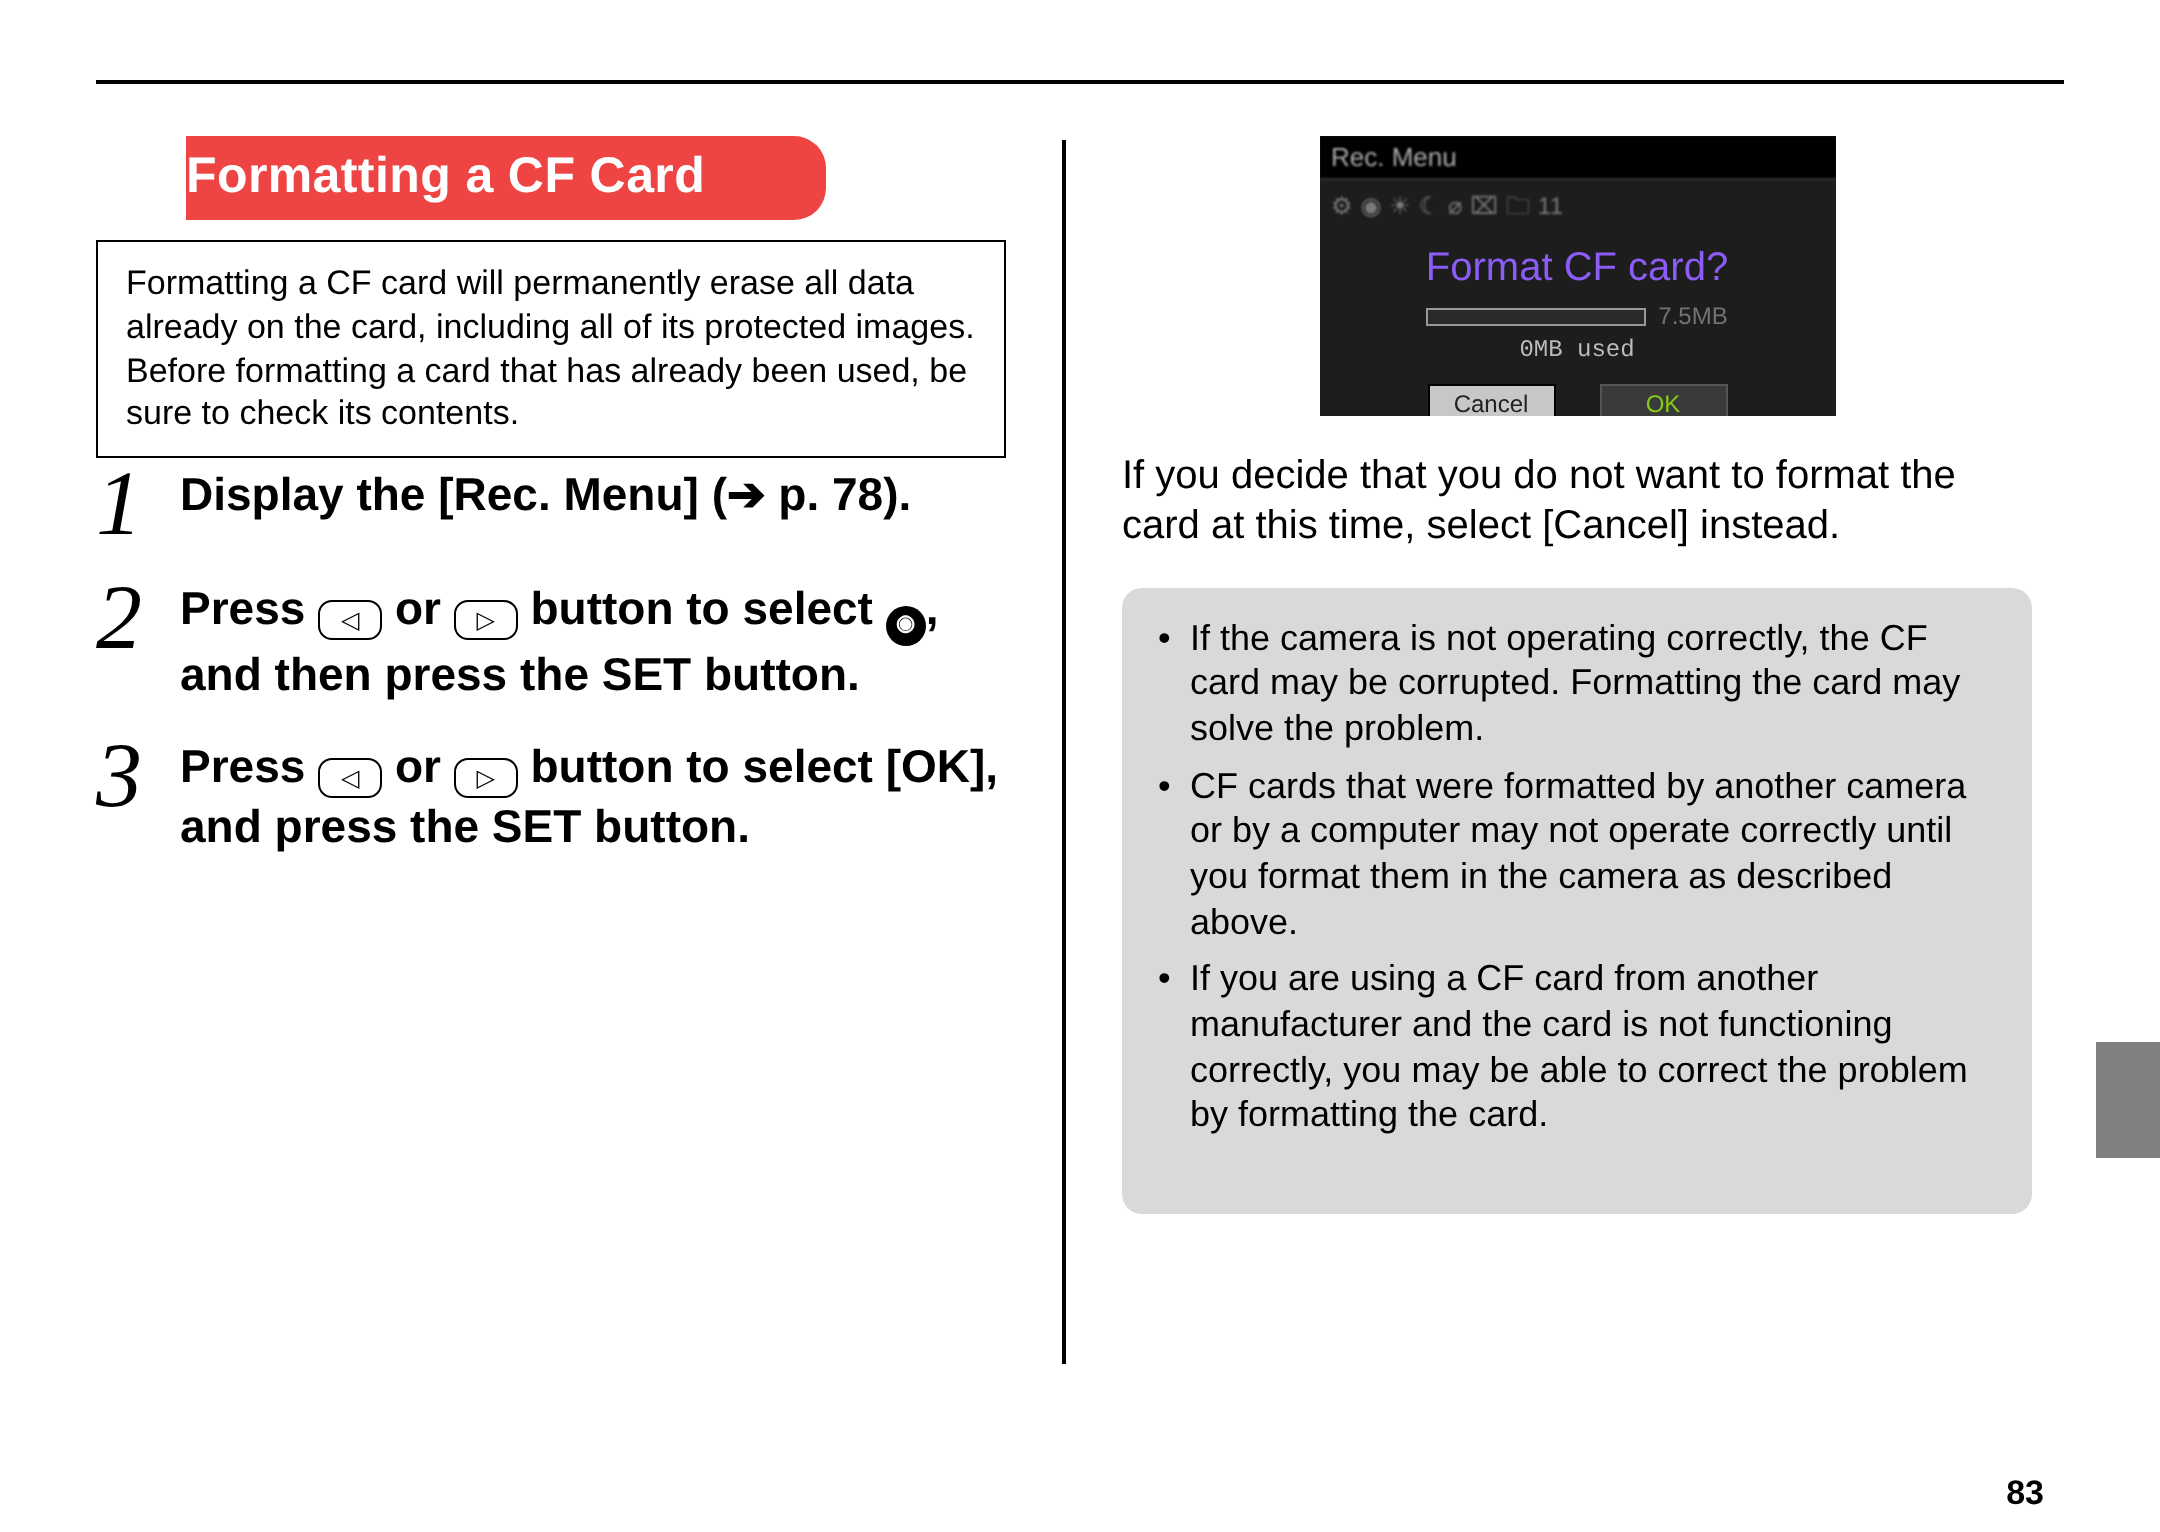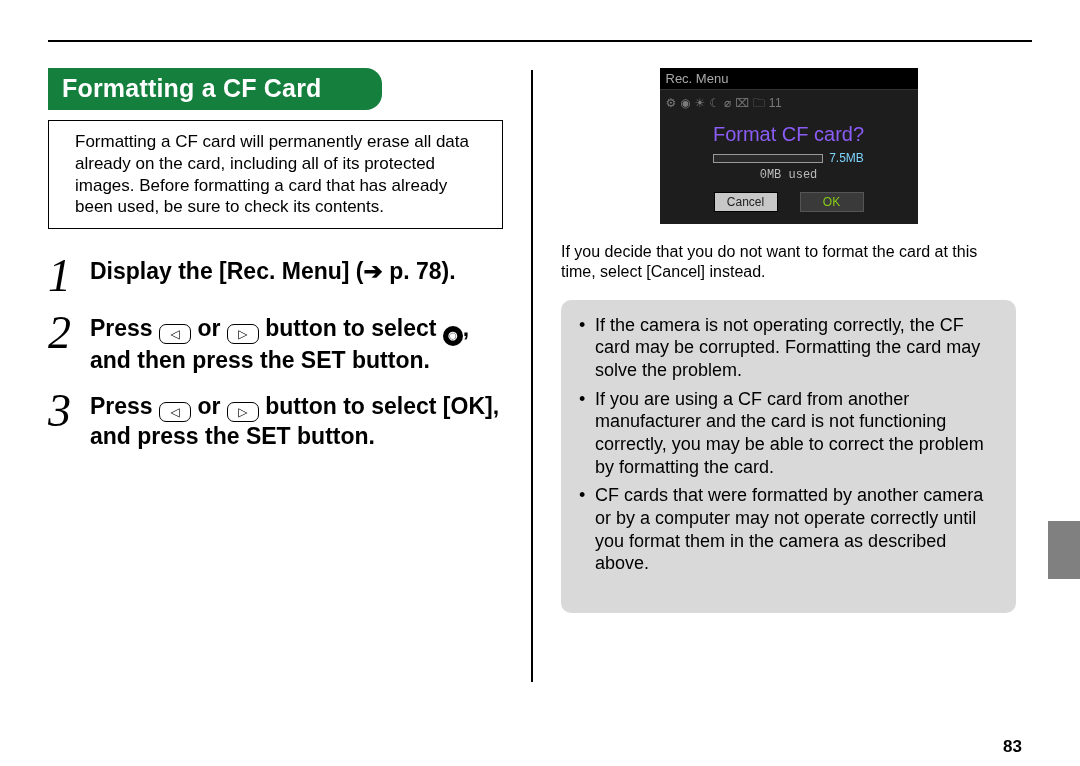--- a/index.html
+++ b/index.html
@@ -30,42 +30,42 @@
     display: flex;
     flex-direction: column;
   }
   .divider {
     width: 2px;
     background: #000;
     height: 612px;
     margin-top: 2px;
   }
   .section-header {
-    background: #15803d;
+    background: #ef4444;
     color: #fff;
     font-weight: bold;
     font-size: 25px;
-    padding: 6px 14px 7px 14px;
+    padding: 6px 14px 7px 0;
     border-top-right-radius: 16px;
     border-bottom-right-radius: 16px;
     width: 306px;
     margin-bottom: 10px;
     letter-spacing: 0.2px;
+    margin-left: 45px;
   }
   .intro {
     font-size: 20px;
     line-height: 1.22;
     margin: 0 0 12px 0;
   }
   .warning-box {
     border: 1.5px solid #000;
-    padding: 10px 14px 10px 26px;
+    padding: 10px 14px 10px 14px;
     font-size: 17px;
     line-height: 1.28;
-    margin-bottom: 24px;
   }
   .step {
     display: flex;
     align-items: flex-start;
     margin-bottom: 14px;
   }
   .step-num {
     font-size: 46px;
     font-style: italic;
     font-weight: normal;
@@ -108,21 +108,21 @@
     color: #fff;
     font-size: 11px;
     line-height: 1;
   }
   .arrow {
     font-family: Arial, sans-serif;
   }
   
   .lcd {
     width: 258px;
-    height: 156px;
+    height: 140px;
     background: #1d1d1d;
     margin: 0 auto 18px auto;
     position: relative;
     font-family: Arial, sans-serif;
     color: #bdbdbd;
     font-size: 14px;
     overflow: hidden;
   }
   .lcd .titlebar {
     background: #000;
@@ -156,21 +156,21 @@
     margin-top: 5px;
   }
   .lcd .bar {
     width: 108px;
     height: 7px;
     border: 1px solid #999;
     background: #2a2a2a;
   }
   .lcd .size {
     font-size: 12px;
-    color: #7dd3fc;
+    color: #737373;
     filter: blur(0.3px);
   }
   .lcd .used {
     font-size: 12px;
     color: #bbb;
     margin-top: 3px;
     filter: blur(0.3px);
     font-family: Liberation Mono, monospace;
   }
   .lcd .btns {
@@ -190,21 +190,21 @@
     align-items: center;
     justify-content: center;
     filter: blur(0.3px);
   }
   .lcd .btn.dim {
     background: #3a3a3a;
     color: #84cc16;
     border-color: #555;
   }
   .right-text {
-    font-size: 16px;
+    font-size: 20px;
     line-height: 1.24;
     margin-bottom: 18px;
   }
   .tip-box {
     background: #d9d9d9;
     border-radius: 10px;
     padding: 14px 16px 32px 16px;
     font-size: 18px;
     line-height: 1.26;
   }
@@ -295,22 +295,22 @@
             <div class="btn dim">OK</div>
           </div>
         </div>
       </div>
 
       <div class="right-text">If you decide that you do not want to format the card at this time, select [Cancel] instead.</div>
 
       <div class="tip-box">
         <ul>
           <li>If the camera is not operating correctly, the CF card may be corrupted. Formatting the card may solve the problem.</li>
+          <li>CF cards that were formatted by another camera or by a computer may not operate correctly until you format them in the camera as described above.</li>
           <li>If you are using a CF card from another manufacturer and the card is not functioning correctly, you may be able to correct the problem by formatting the card.</li>
-          <li>CF cards that were formatted by another camera or by a computer may not operate correctly until you format them in the camera as described above.</li>
         </ul>
       </div>
     </div>
 
   </div>
 
   <div class="page-num">83</div>
   <div class="side-tab"></div>
 </div>
 

